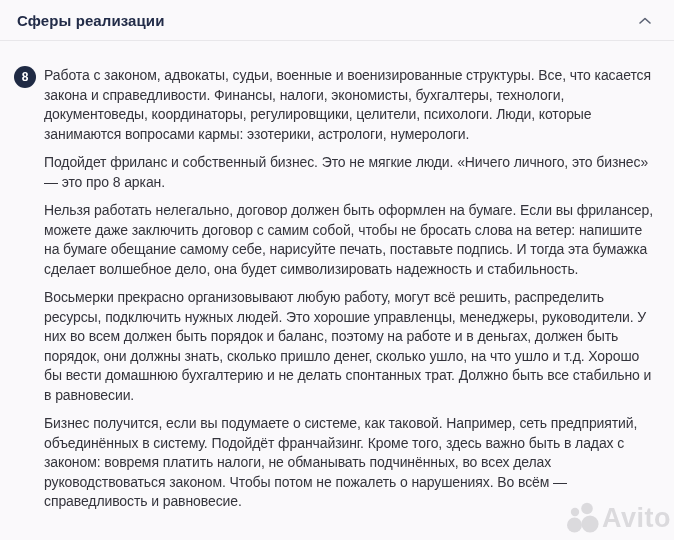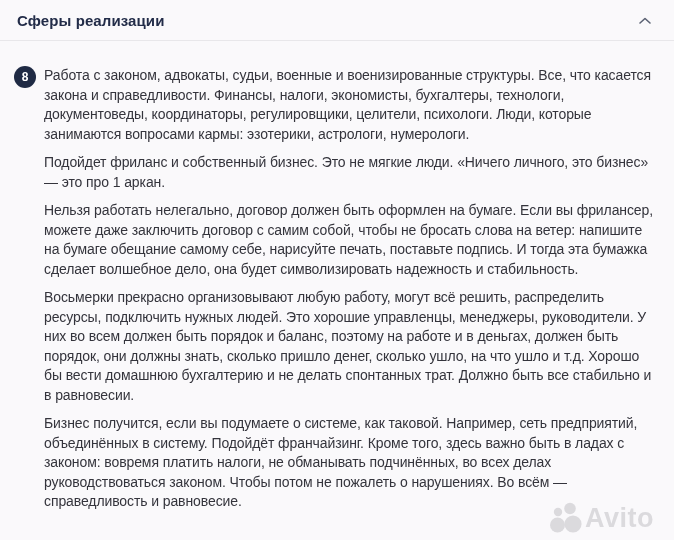--- a/index.html
+++ b/index.html
@@ -59,21 +59,21 @@
   .text-col {
     font-size: 14px;
     line-height: 19.5px;
     color: #34343c;
     letter-spacing: -0.1px;
   }
   .text-col p { margin: 0 2px 9px 0; }
   .text-col p:last-child { margin-bottom: 0; }
   .watermark {
     position: absolute;
-    right: 20px;
+    right: 3px;
     bottom: 6px;
     display: flex;
     align-items: center;
     gap: 2px;
     pointer-events: none;
     opacity: 0.55;
   }
   .watermark-word {
     font-size: 27px;
     font-weight: 700;
@@ -92,21 +92,21 @@
         <path d="M2 7 L7 2.5 L12 7" stroke="currentColor" stroke-width="1.6" stroke-linecap="round" stroke-linejoin="round"></path>
       </svg>
     </span>
   </button>
 </div>
 
 <div class="content">
   <div class="badge">8</div>
   <div class="text-col">
     <p>Работа с законом, адвокаты, судьи, военные и военизированные структуры. Все, что касается закона и справедливости. Финансы, налоги, экономисты, бухгалтеры, технологи, документоведы, координаторы, регулировщики, целители, психологи. Люди, которые занимаются вопросами кармы: эзотерики, астрологи, нумерологи.</p>
-    <p>Подойдет фриланс и собственный бизнес. Это не мягкие люди. «Ничего личного, это бизнес» — это про 1 аркан.</p>
+    <p>Подойдет фриланс и собственный бизнес. Это не мягкие люди. «Ничего личного, это бизнес» — это про 8 аркан.</p>
     <p>Нельзя работать нелегально, договор должен быть оформлен на бумаге. Если вы фрилансер, можете даже заключить договор с самим собой, чтобы не бросать слова на ветер: напишите на бумаге обещание самому себе, нарисуйте печать, поставьте подпись. И тогда эта бумажка сделает волшебное дело, она будет символизировать надежность и стабильность.</p>
     <p>Восьмерки прекрасно организовывают любую работу, могут всё решить, распределить ресурсы, подключить нужных людей. Это хорошие управленцы, менеджеры, руководители. У них во всем должен быть порядок и баланс, поэтому на работе и в деньгах, должен быть порядок, они должны знать, сколько пришло денег, сколько ушло, на что ушло и т.д. Хорошо бы вести домашнюю бухгалтерию и не делать спонтанных трат. Должно быть все стабильно и в равновесии.</p>
     <p>Бизнес получится, если вы подумаете о системе, как таковой. Например, сеть предприятий, объединённых в систему. Подойдёт франчайзинг. Кроме того, здесь важно быть в ладах с законом: вовремя платить налоги, не обманывать подчинённых, во всех делах руководствоваться законом. Чтобы потом не пожалеть о нарушениях. Во всём — справедливость и равновесие.</p>
   </div>
 </div>
 
 <div class="watermark">
   <span style="display:flex;">
     <svg width="34" height="32" viewBox="0 0 34 32" fill="#c2c1c6">
       <circle cx="9" cy="10" r="4.2"></circle>

